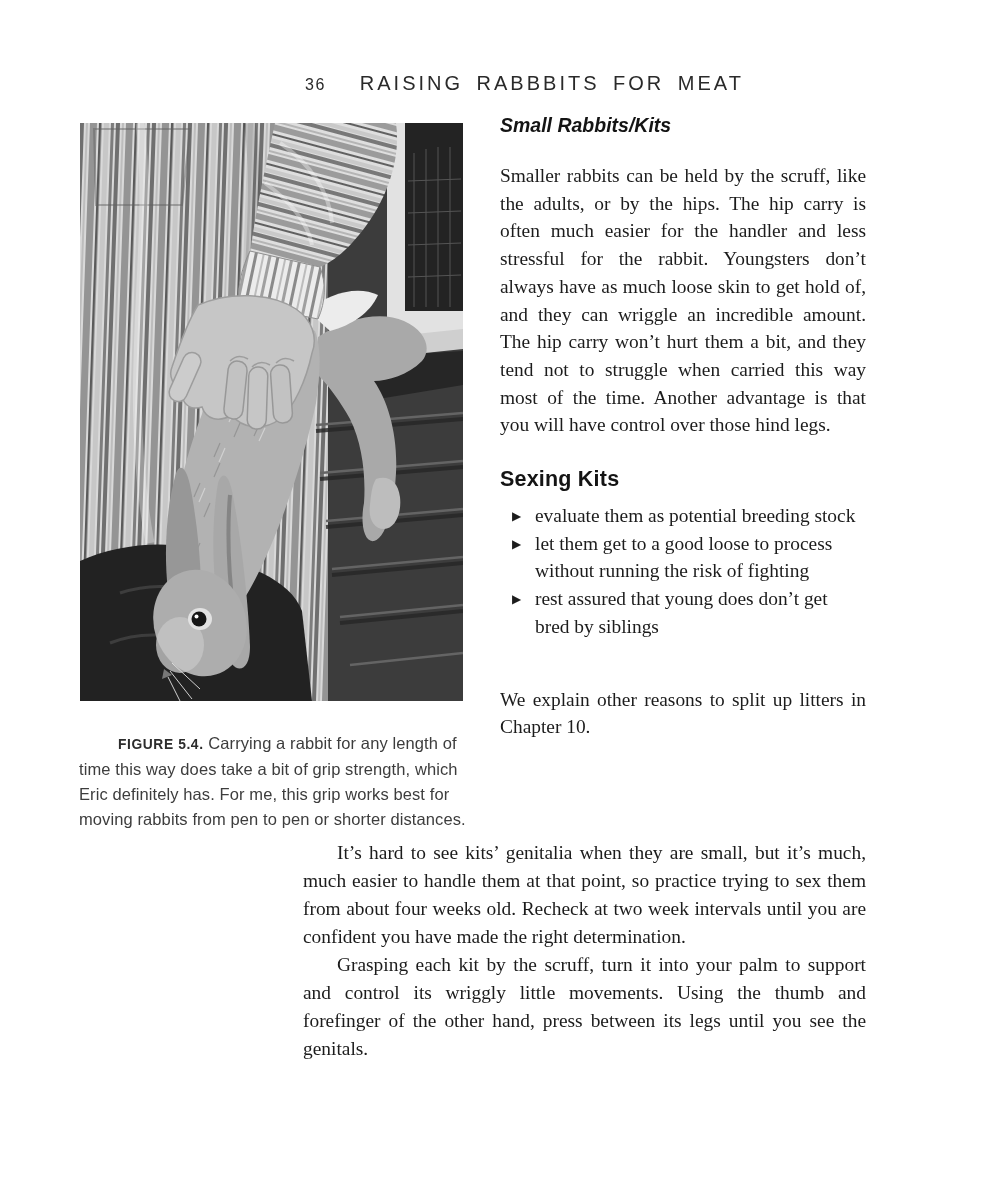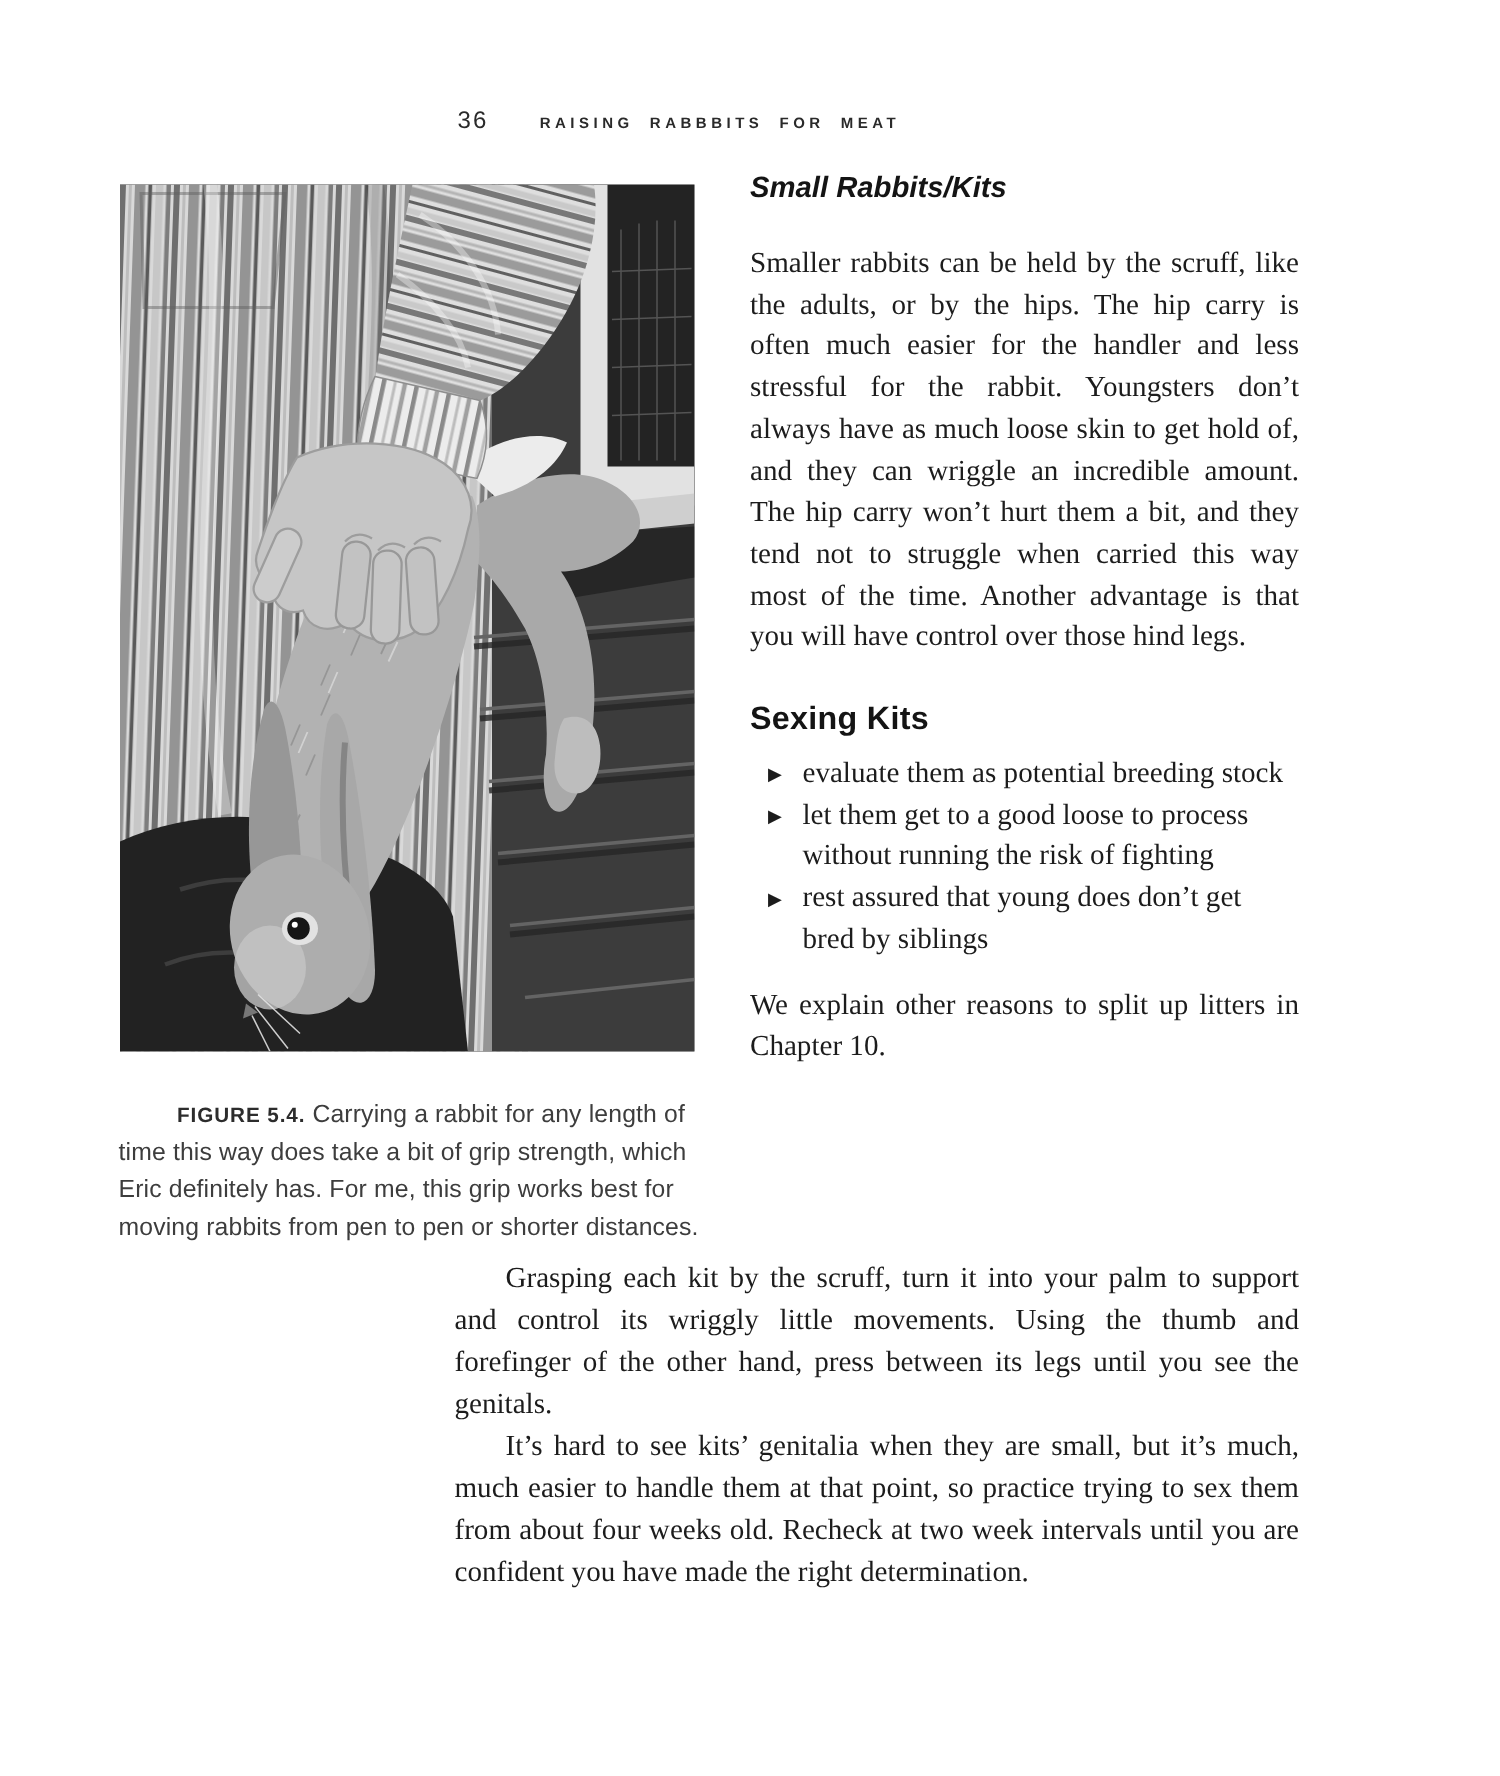--- a/index.html
+++ b/index.html
@@ -13,21 +13,21 @@
     overflow:hidden;
   }
   
   .runhead{
     position:absolute;left:305px;top:72px;
     display:flex;align-items:baseline;gap:34px;
     font-family:"Liberation Sans", sans-serif;
     color:#2a2a2a;
   }
   .runhead .pagenum{font-size:16px;letter-spacing:1.5px;font-weight:500;}
-  .runhead .title{font-size:10px;letter-spacing:3px;word-spacing:5px;font-weight:700;}
+  .runhead .title{font-size:20px;letter-spacing:3px;word-spacing:5px;font-weight:400;}
 
   
   .figure{
     position:absolute;left:80px;top:123px;width:383px;height:578px;
     background:#3c3c3c;overflow:hidden;
   }
   .figure svg{display:block;}
 
   .caption{
     position:absolute;left:79px;top:714px;width:392px;
@@ -56,21 +56,21 @@
     font-weight:bold;font-size:21.5px;line-height:26px;
     margin:27px 0 10px 0;color:#141414;letter-spacing:0.2px;
   }
   .bullets{list-style:none;margin:0;padding:0;}
   .bullet{position:relative;padding-left:35px;margin:0;}
   .bullet .marker{
     position:absolute;left:12px;top:1px;
     font-size:12px;color:#1c1c1c;
     font-family:"DejaVu Sans", sans-serif;
   }
-  .para-after-list{margin-top:16px;}
+  .para-after-list{margin-top:45px;}
 
   
   .bottomblock{
     position:absolute;left:303px;top:839px;width:563px;
     font-size:19.4px;line-height:28px;
   }
   .bottomblock p{margin:0;text-align:justify;text-indent:34px;}
 </style>
 </head>
 <body>
@@ -210,17 +210,17 @@
       <li class="bullet">
         <span class="marker">▶</span>
         <span>rest assured that young does don’t get bred by siblings</span>
       </li>
     </ul>
 
     <p class="para para-after-list">We explain other reasons to split up litters in Chapter 10.</p>
   </div>
 
   <div class="bottomblock">
+    <p>It’s hard to see kits’ genitalia when they are small, but it’s much, much easier to handle them at that point, so practice trying to sex them from about four weeks old. Recheck at two week intervals until you are confident you have made the right determination.</p>
     <p>Grasping each kit by the scruff, turn it into your palm to support and control its wriggly little movements. Using the thumb and forefinger of the other hand, press between its legs until you see the genitals.</p>
-    <p>It’s hard to see kits’ genitalia when they are small, but it’s much, much easier to handle them at that point, so practice trying to sex them from about four weeks old. Recheck at two week intervals until you are confident you have made the right determination.</p>
   </div>
 
 </div>
 
 </body></html>

